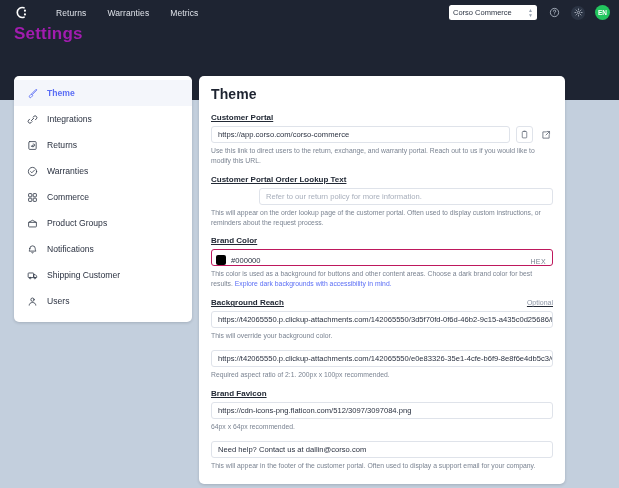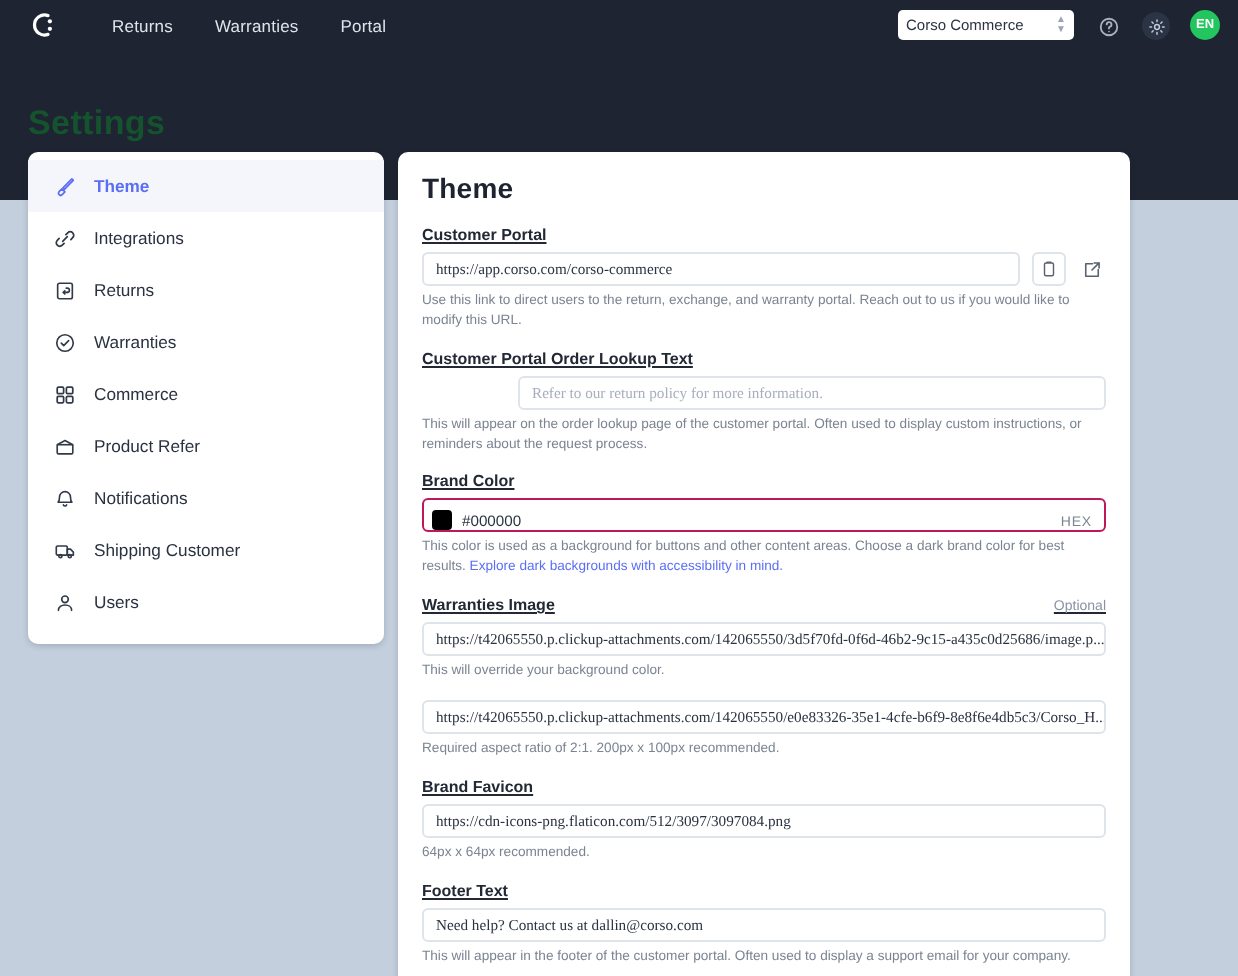--- a/index.html
+++ b/index.html
@@ -15,21 +15,21 @@
     background: #1e2432;
     display: flex; align-items: center;
   }
   .logo { width: 26px; margin-left: 8px; display: flex; align-items: center; justify-content: center; }
   .logo svg { display: block; }
   .navlinks { display: flex; align-items: center; gap: 21px; margin-left: 22px; }
   .navlink {
     color: #dfe3ea; font-size: 8.5px; letter-spacing: .1px; cursor: pointer;
     white-space: nowrap;
   }
-  .navright { margin-left: auto; display: flex; align-items: flex-end; gap: 10px; margin-right: 9px; }
+  .navright { margin-left: auto; display: flex; align-items: center; gap: 10px; margin-right: 9px; }
   .storeselect {
     width: 88px; height: 15px; background: #fff; border-radius: 2.5px;
     display: flex; align-items: center; padding: 0 4px;
     font-size: 7.5px; color: #2b3342; position: relative;
   }
   .storeselect .sel-label { flex: 1; overflow: hidden; white-space: nowrap; }
   .spin { display: flex; flex-direction: column; gap: 1px; align-items: center; color: #9aa4b2; }
   .spin i { font-style: normal; font-size: 5px; line-height: 4px; }
   .ic-circ {
     width: 14px; height: 14px; border-radius: 50%;
@@ -42,22 +42,22 @@
     width: 15px; height: 15px; border-radius: 50%; background: #22c55e;
     color: #fff; font-size: 6.5px; font-weight: bold;
     display: flex; align-items: center; justify-content: center; cursor: pointer;
   }
   
   .darkband {
     position: absolute; top: 25px; left: 0; width: 619px; height: 75px;
     background: #1e2432;
   }
   .pagetitle {
-    position: absolute; top: 52px; left: 14px;
-    color: #14532d; font-size: 17px; font-weight: bold; letter-spacing: .2px;
+    position: absolute; top: 24px; left: 14px;
+    color: #a21caf; font-size: 17px; font-weight: bold; letter-spacing: .2px;
   }
   
   .sidebar {
     position: absolute; top: 76px; left: 14px; width: 178px;
     background: #fff; border-radius: 5px;
     padding: 4px 0 8px 0;
     box-shadow: 0 1px 3px rgba(20,26,38,.18);
     overflow: hidden;
   }
   .side-item {
@@ -79,21 +79,21 @@
   .card h2 { font-size: 14px; color: #1d2330; font-weight: bold; margin-bottom: 11px; letter-spacing: .1px; }
   .flabel {
     font-size: 8px; font-weight: bold; color: #222935; margin-bottom: 4px;
     display: flex; align-items: baseline; text-decoration: underline;
   }
   .optional { margin-left: auto; font-size: 7px; font-weight: normal; color: #8a93a3; }
   .inputrow { display: flex; align-items: center; gap: 6px; }
   .tinput {
     flex: 1; height: 17px; border: 1px solid #dfe3ea; border-radius: 3px;
     background: #fff; font-size: 7.6px; color: #2a3140;
-    padding: 0 6px; font-family: Liberation Serif, serif;
+    padding: 0 6px; font-family: Liberation Sans, sans-serif;
     display: flex; align-items: center;
     overflow: hidden; white-space: nowrap;
   }
   .tinput.ph { color: #a7aebb; margin-left: 48px; }
   .iconbtn {
     width: 17px; height: 17px; border: 1px solid #dfe3ea; border-radius: 3px;
     display: flex; align-items: center; justify-content: center;
     color: #59616f; cursor: pointer; background: #fff; flex: 0 0 auto;
   }
   .plainicon {
@@ -120,21 +120,21 @@
   <div class="logo">
     <svg width="15" height="15" viewBox="0 0 24 24" fill="none">
       <path d="M16 4.5A8 8 0 1 0 16 19.5" stroke="#ffffff" stroke-width="2.6" stroke-linecap="round"></path>
       <circle cx="17.5" cy="9" r="1.7" fill="#ffffff"></circle>
       <circle cx="17.5" cy="15" r="1.7" fill="#ffffff"></circle>
     </svg>
   </div>
   <div class="navlinks">
     <span class="navlink">Returns</span>
     <span class="navlink">Warranties</span>
-    <span class="navlink">Portal</span>
+    <span class="navlink">Metrics</span>
   </div>
   <div class="navright">
     <div class="storeselect">
       <span class="sel-label">Corso Commerce</span>
       <span class="spin">
           <i>▲</i>
           <i>▼</i>
         </span>
     </div>
     <div class="ic-circ ic-help">
@@ -214,21 +214,21 @@
     <span>Commerce</span>
   </div>
 
   <div class="side-item">
     <span class="sicon">
       <svg width="11" height="11" viewBox="0 0 24 24" fill="none" stroke="currentColor" stroke-width="1.8" stroke-linejoin="round">
         <path d="M3.5 9.5 12 5l8.5 4.5v8.5a1.5 1.5 0 0 1-1.5 1.5H5a1.5 1.5 0 0 1-1.5-1.5z"></path>
         <path d="M3.5 9.5h17"></path>
       </svg>
     </span>
-    <span>Product Refer</span>
+    <span>Product Groups</span>
   </div>
 
   <div class="side-item">
     <span class="sicon">
       <svg width="11" height="11" viewBox="0 0 24 24" fill="none" stroke="currentColor" stroke-width="1.8" stroke-linecap="round" stroke-linejoin="round">
         <path d="M6 10a6 6 0 0 1 12 0c0 4 1.5 5.5 1.5 5.5h-15S6 14 6 10z"></path>
         <path d="M10.2 18.5a2 2 0 0 0 3.6 0"></path>
       </svg>
     </span>
     <span>Notifications</span>
@@ -293,36 +293,35 @@
       <span class="hexval">#000000</span>
       <span class="hexlabel">HEX</span>
     </div>
     <div class="help">
       <span>This color is used as a background for buttons and other content areas. Choose a dark brand color for best results. </span><a href="#">Explore dark backgrounds with accessibility in mind.</a>
     </div>
   </div>
 
   <div class="field">
     <div class="flabel">
-      <span>Warranties Image</span>
+      <span>Background Reach</span>
       <span class="optional">Optional</span>
     </div>
     <div class="tinput">https://t42065550.p.clickup-attachments.com/142065550/3d5f70fd-0f6d-46b2-9c15-a435c0d25686/image.p...</div>
     <div class="help">This will override your background color.</div>
   </div>
 
   <div class="field">
     <div class="tinput">https://t42065550.p.clickup-attachments.com/142065550/e0e83326-35e1-4cfe-b6f9-8e8f6e4db5c3/Corso_H...</div>
     <div class="help">Required aspect ratio of 2:1. 200px x 100px recommended.</div>
   </div>
 
   <div class="field">
     <div class="flabel">Brand Favicon</div>
     <div class="tinput">https://cdn-icons-png.flaticon.com/512/3097/3097084.png</div>
     <div class="help">64px x 64px recommended.</div>
   </div>
 
   <div class="field" style="margin-bottom:0;">
-    <div class="flabel">Footer Text</div>
     <div class="tinput">Need help? Contact us at dallin@corso.com</div>
     <div class="help">This will appear in the footer of the customer portal. Often used to display a support email for your company.</div>
   </div>
 </div>
 
 </body></html>

